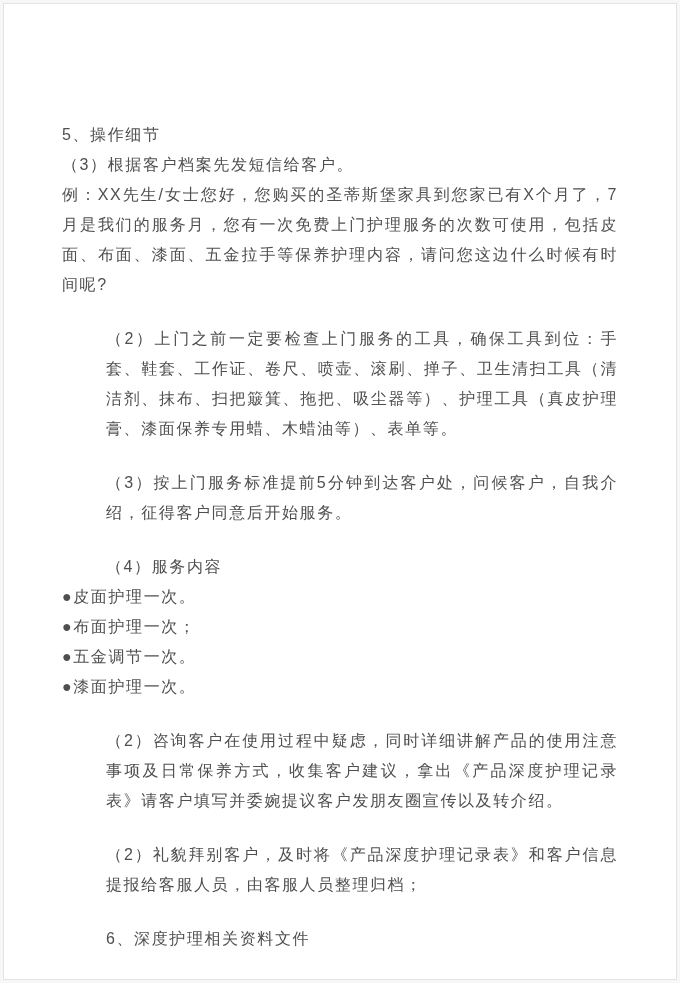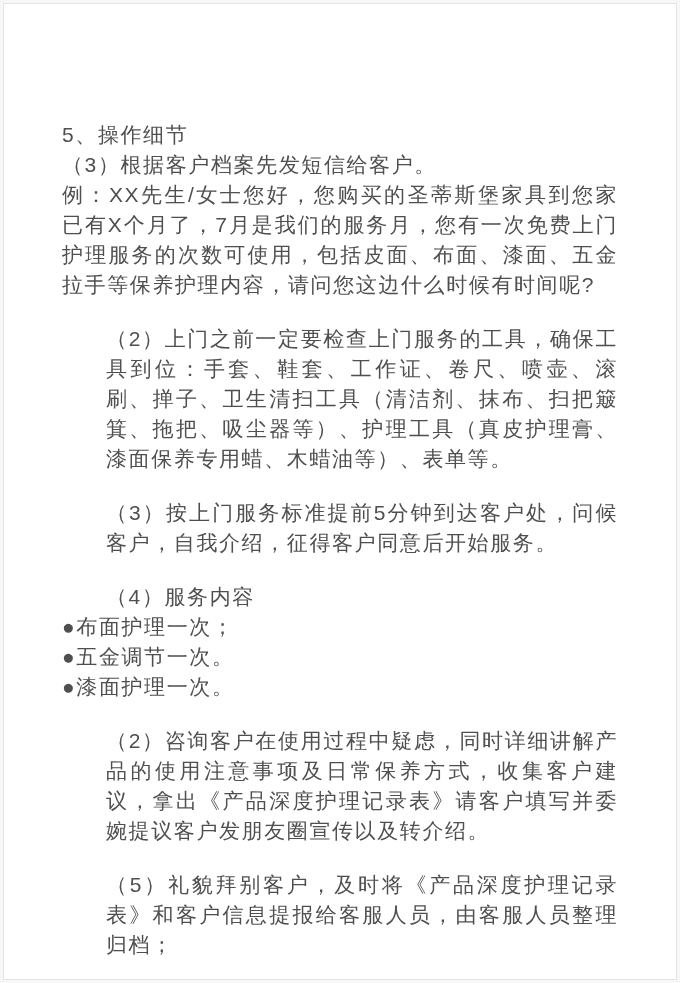--- a/index.html
+++ b/index.html
@@ -21,21 +21,21 @@
     background: #ffffff;
     border: 1px solid #e4e4e4;
   }
   .content {
     box-sizing: border-box;
     width: 100%;
     padding: 116px 58px 0 58px;
   }
   p.line {
     margin: 0;
-    font-size: 21px;
+    font-size: 16px;
     line-height: 30px;
     color: #4f4f4f;
     letter-spacing: 1.6px;
     text-align: justify;
     text-justify: inter-character;
     word-break: break-all;
   }
   p.gap {
     margin-top: 24px;
     margin-left: 44px;
@@ -52,27 +52,28 @@
     <p class="line">（3）根据客户档案先发短信给客户。</p>
 
     <p class="line">例：XX先生/女士您好，您购买的圣蒂斯堡家具到您家已有X个月了，7月是我们的服务月，您有一次免费上门护理服务的次数可使用，包括皮面、布面、漆面、五金拉手等保养护理内容，请问您这边什么时候有时间呢?</p>
 
     <p class="line gap">（2）上门之前一定要检查上门服务的工具，确保工具到位：手套、鞋套、工作证、卷尺、喷壶、滚刷、掸子、卫生清扫工具（清洁剂、抹布、扫把簸箕、拖把、吸尘器等）、护理工具（真皮护理膏、漆面保养专用蜡、木蜡油等）、表单等。</p>
 
     <p class="line gap">（3）按上门服务标准提前5分钟到达客户处，问候客户，自我介绍，征得客户同意后开始服务。</p>
 
     <p class="line gap">（4）服务内容</p>
 
+    <p class="line">●皮面护理一次。</p>
 
     <p class="line">●布面护理一次；</p>
 
     <p class="line">●五金调节一次。</p>
 
     <p class="line">●漆面护理一次。</p>
 
     <p class="line gap">（2）咨询客户在使用过程中疑虑，同时详细讲解产品的使用注意事项及日常保养方式，收集客户建议，拿出《产品深度护理记录表》请客户填写并委婉提议客户发朋友圈宣传以及转介绍。</p>
 
-    <p class="line gap">（5）礼貌拜别客户，及时将《产品深度护理记录表》和客户信息提报给客服人员，由客服人员整理归档；</p>
+    <p class="line gap">（2）礼貌拜别客户，及时将《产品深度护理记录表》和客户信息提报给客服人员，由客服人员整理归档；</p>
 
     <p class="line gap">6、深度护理相关资料文件</p>
 
   </div>
 </div>
 
 </body></html>

